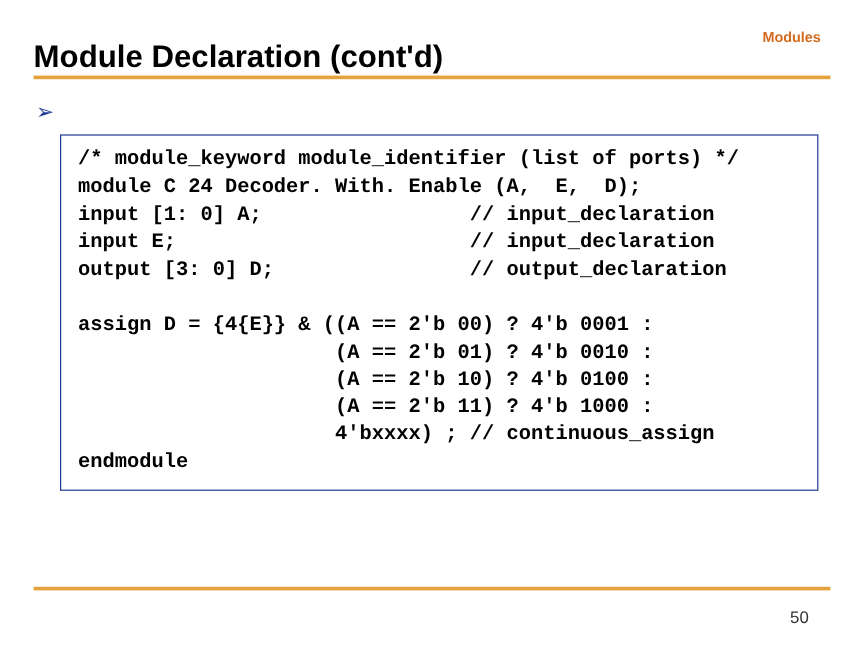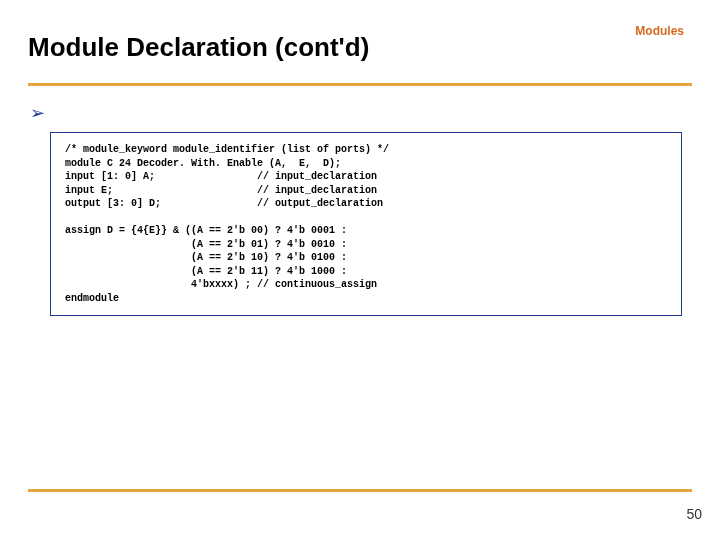--- a/index.html
+++ b/index.html
@@ -24,21 +24,21 @@
     top: 24px;
     right: 36px;
     font-size: 12px;
     font-weight: bold;
     color: #d46a20;
   }
   .title {
     font-size: 26px;
     font-weight: bold;
     margin-top: 22px;
-    margin-bottom: 20px;
+    margin-bottom: 0;
   }
   .title-rule {
     height: 3px;
     background: #e6a23c;
     width: 100%;
     margin-bottom: 18px;
   }
   .bullet-row {
     display: flex;
     align-items: center;
@@ -50,35 +50,35 @@
     color: #1f3a93;
     font-size: 18px;
     margin-right: 8px;
     line-height: 1;
   }
   .code-box {
     border: 1.5px solid #1f3a93;
     margin: 4px 10px 0 22px;
     padding: 10px 28px 10px 14px;
     font-family: "Courier New", Courier, monospace;
-    font-size: 10px;
+    font-size: 17px;
     font-weight: bold;
     line-height: 1.35;
     white-space: pre;
   }
   .bottom-rule {
     position: absolute;
     left: 28px;
     right: 28px;
     bottom: 48px;
     border-bottom: 3px solid #e6a23c;
   }
   .page-num {
     position: absolute;
-    right: 18px;
+    right: 46px;
     bottom: 18px;
     font-size: 14px;
     color: #333;
   }
 </style>
 </head>
 <body>
 
 <div class="slide">
 

